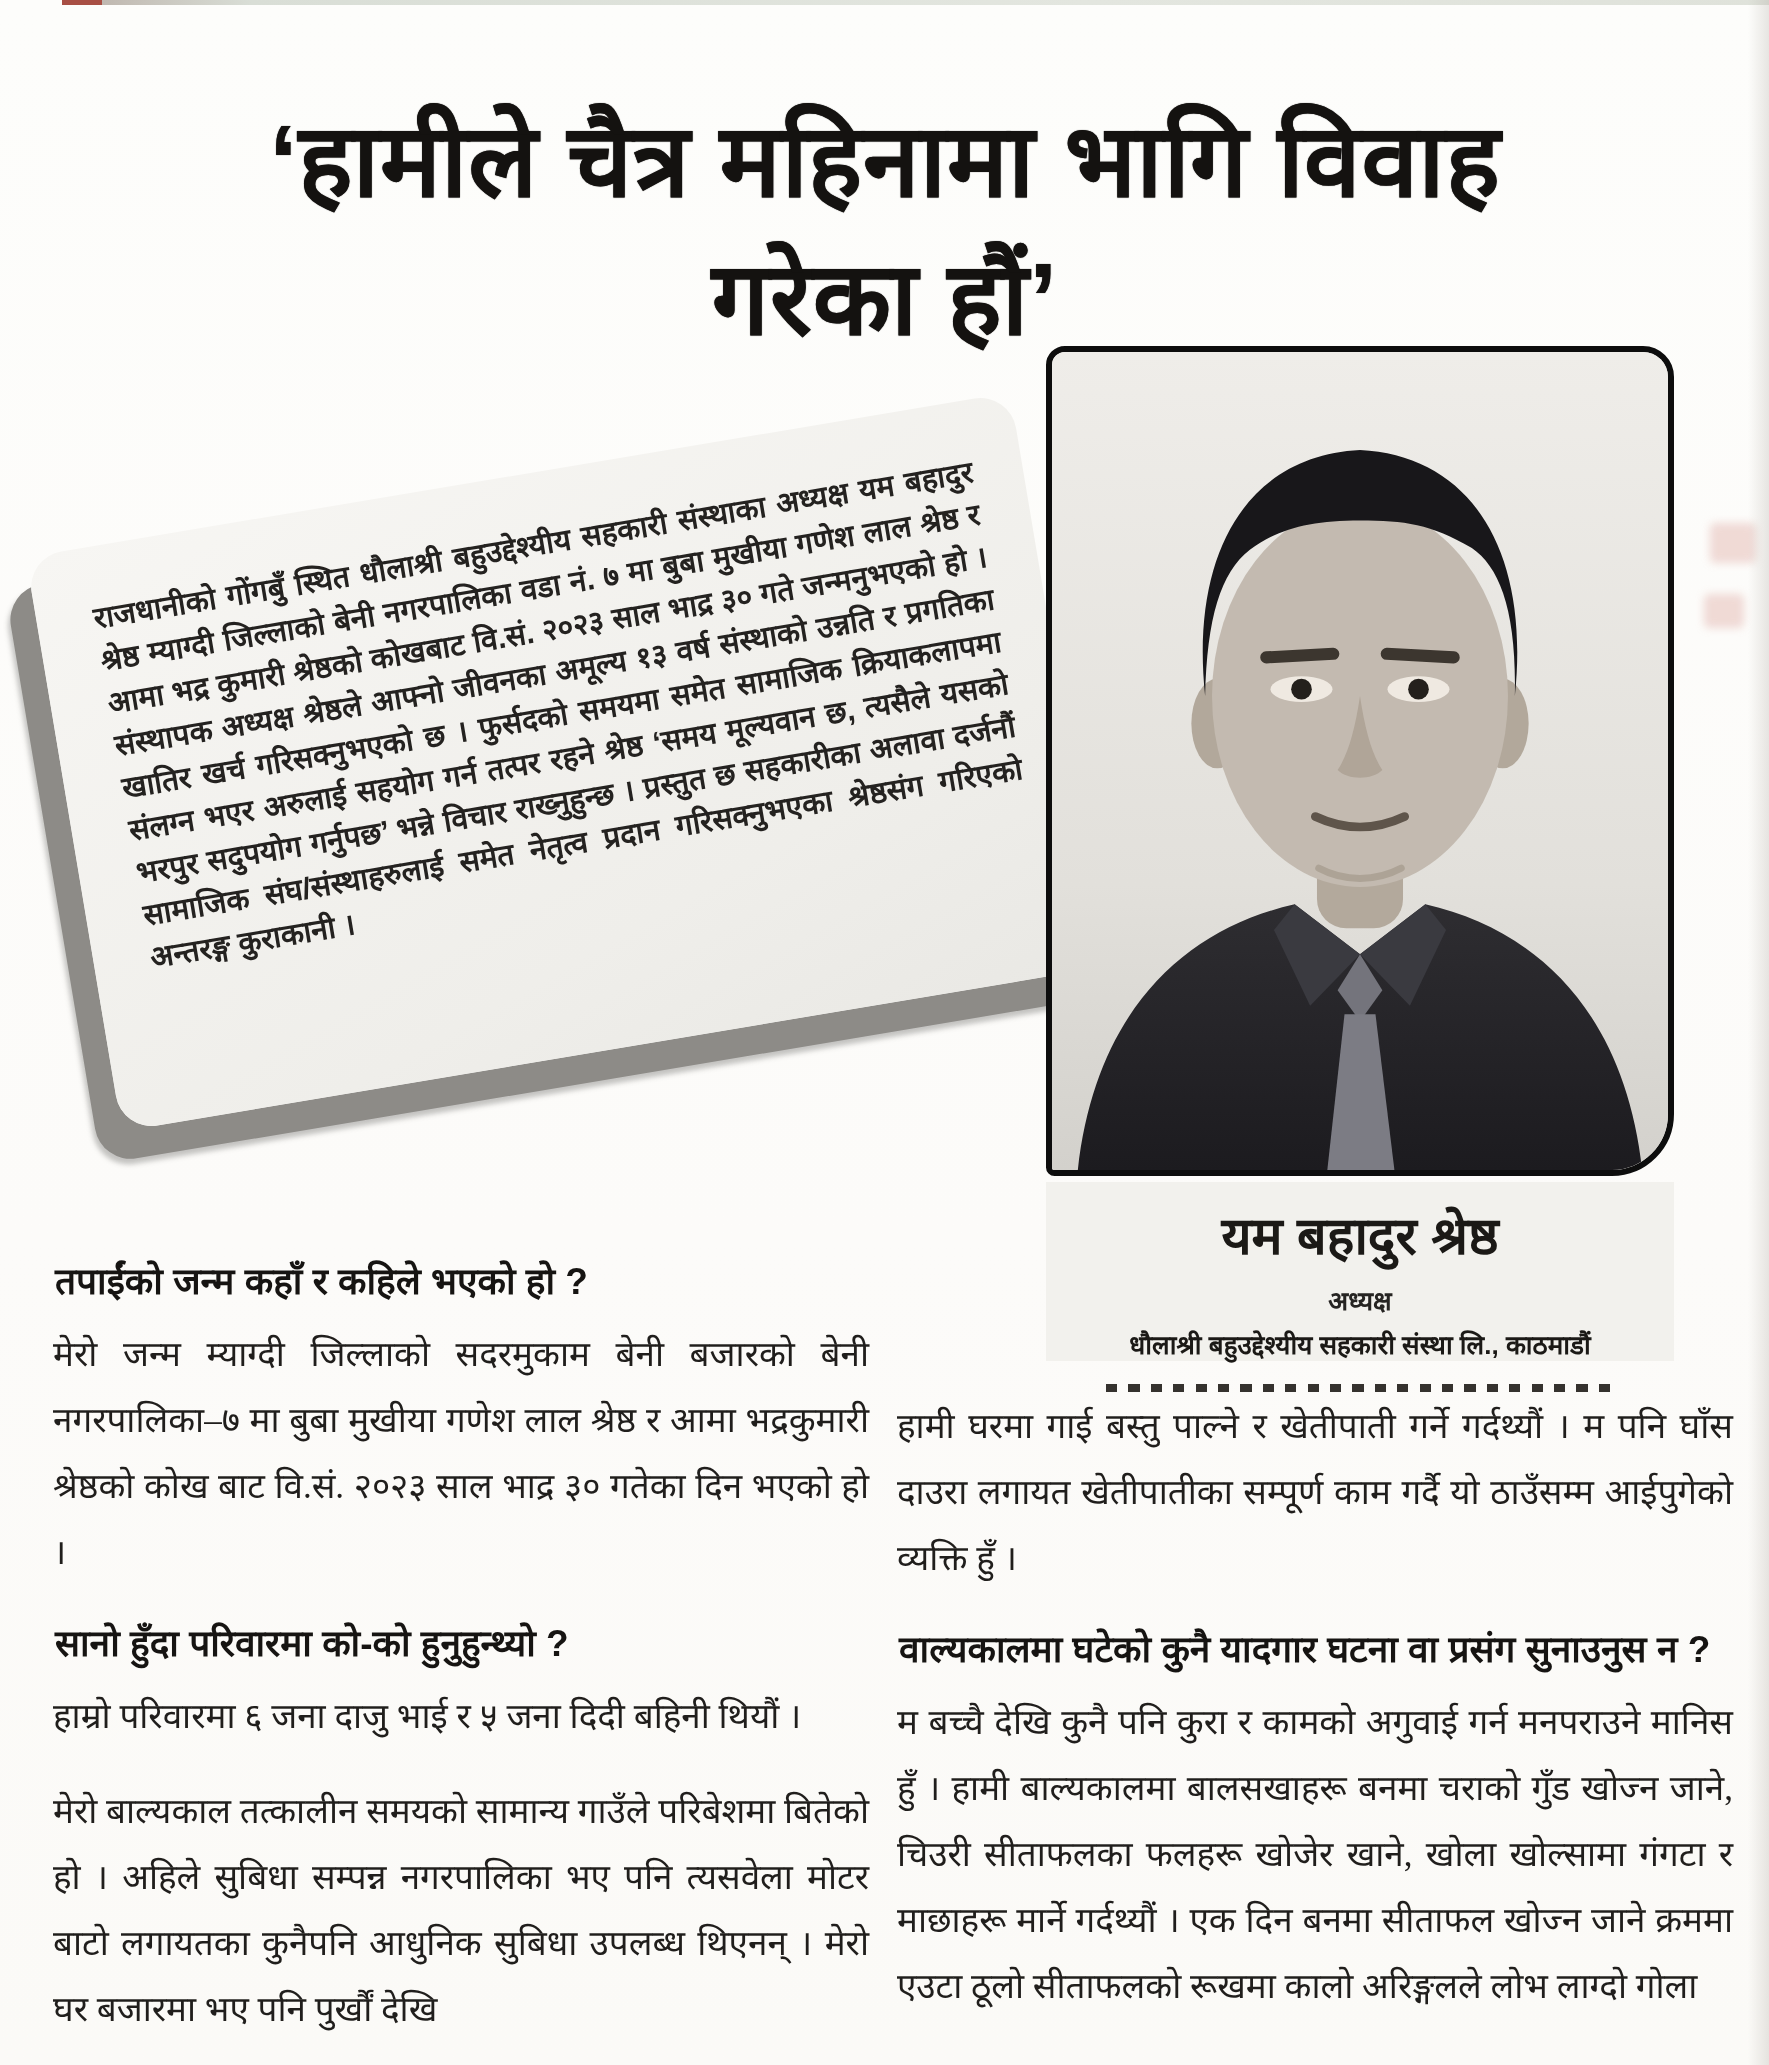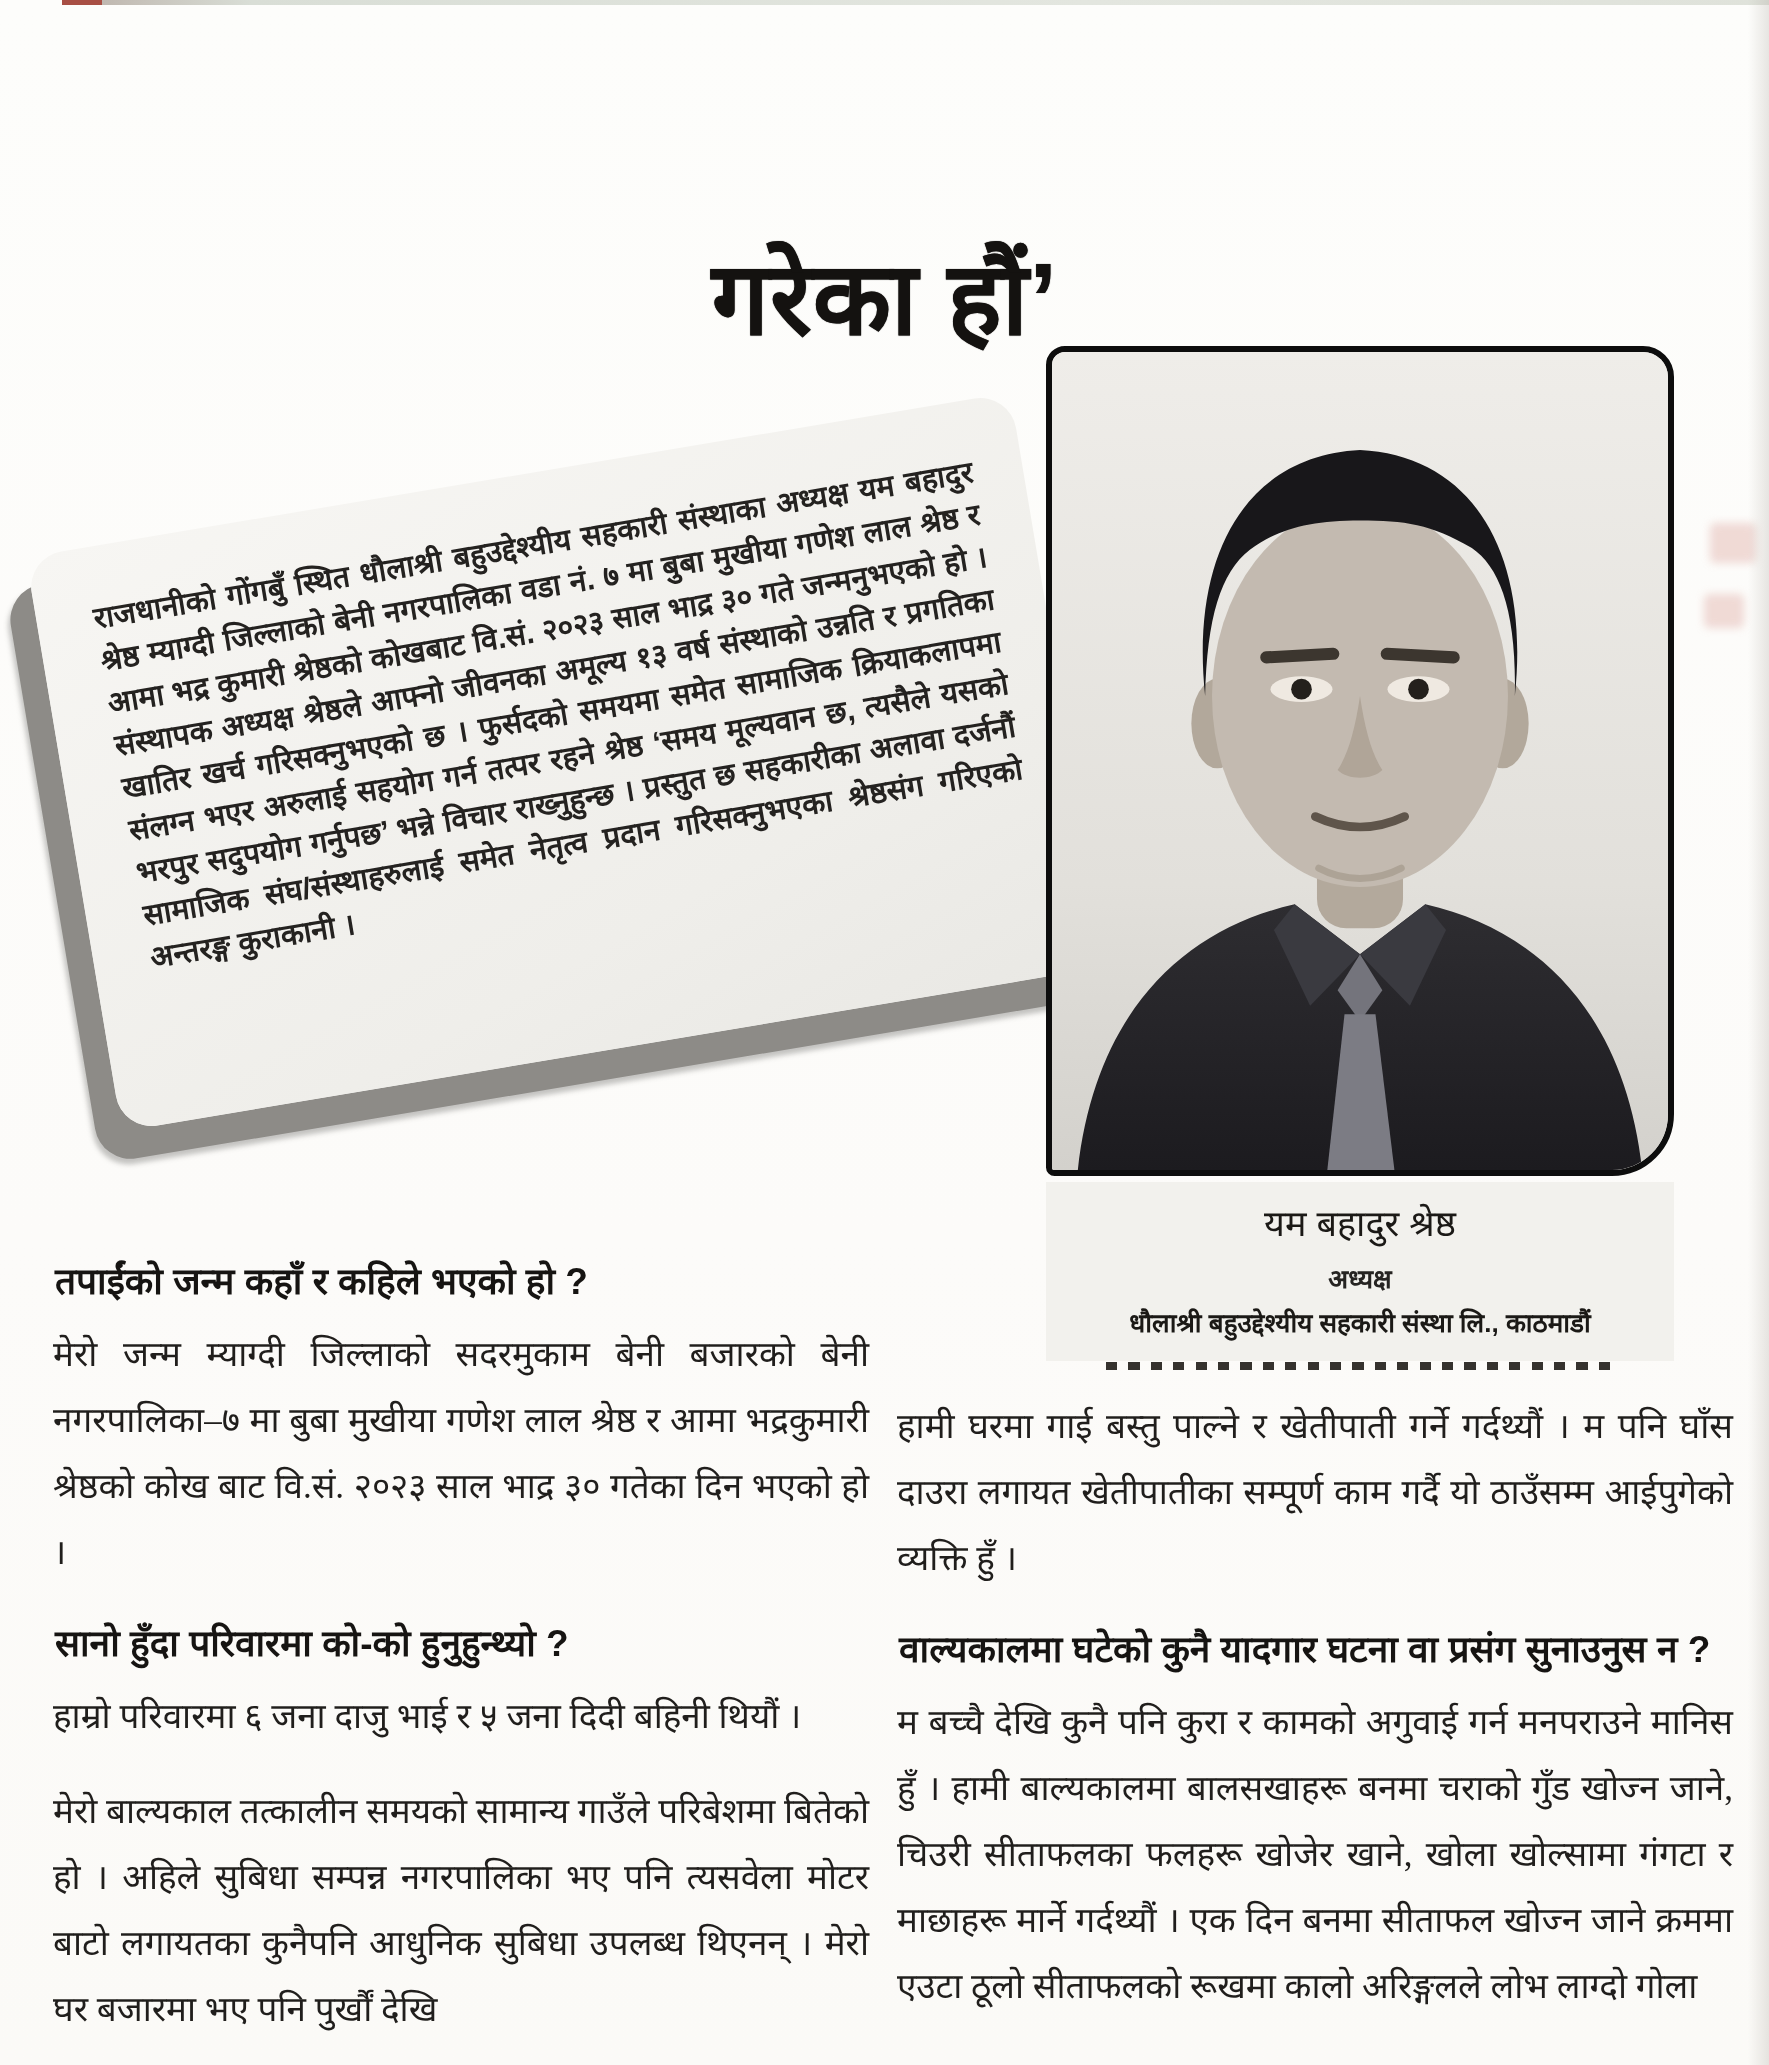--- a/index.html
+++ b/index.html
@@ -65,21 +65,21 @@
     z-index:3;
   }
   .photo-frame svg{display:block;width:100%;height:100%;}
   
   .caption-panel{
     position:absolute;left:1046px;top:1182px;width:628px;height:179px;
     background:#f2f1ed;
     text-align:center;
     z-index:3;
   }
-  .caption-name{font-size:36px;font-weight:400;margin-top:15.5px;color:#1b1916;}
+  .caption-name{font-size:52px;font-weight:700;margin-top:15.5px;color:#1b1916;}
   .caption-role{font-size:26px;font-weight:700;margin-top:13px;color:#262422;}
   .caption-org{font-size:26px;font-weight:800;margin-top:8.6px;color:#1b1916;}
   .caption-dashes{
     margin:22.4px auto 0 auto;width:508px;height:7.7px;
     background:repeating-linear-gradient(90deg,#35322e 0 11.2px,transparent 11.2px 22.4px);
   }
   
   .col{position:absolute;}
   .col-left{left:53px;top:1253px;width:816px;}
   .col-right{left:897px;top:1394px;width:836px;}
@@ -118,21 +118,21 @@
 </style>
 </head>
 <body>
 
 <div class="page">
 
   <div class="top-strip"></div>
   <div class="top-strip-red"></div>
 
   <h1 class="headline">
-    <br>
+    <span>‘हामीले चैत्र महिनामा भागि विवाह</span><br>
     <span>गरेका हौं’</span>
   </h1>
 
   <div class="intro-box">
     <p>राजधानीको गोंगबुँ स्थित धौलाश्री बहुउद्देश्यीय सहकारी संस्थाका अध्यक्ष यम बहादुर श्रेष्ठ म्याग्दी जिल्लाको बेनी नगरपालिका वडा नं. ७ मा बुबा मुखीया गणेश लाल श्रेष्ठ र आमा भद्र कुमारी श्रेष्ठको कोखबाट वि.सं. २०२३ साल भाद्र ३० गते जन्मनुभएको हो । संस्थापक अध्यक्ष श्रेष्ठले आफ्नो जीवनका अमूल्य १३ वर्ष संस्थाको उन्नति र प्रगतिका खातिर खर्च गरिसक्नुभएको छ । फुर्सदको समयमा समेत सामाजिक क्रियाकलापमा संलग्न भएर अरुलाई सहयोग गर्न तत्पर रहने श्रेष्ठ ‘समय मूल्यवान छ, त्यसैले यसको भरपुर सदुपयोग गर्नुपछ’ भन्ने विचार राख्नुहुन्छ । प्रस्तुत छ सहकारीका अलावा दर्जनौं सामाजिक संघ/संस्थाहरुलाई समेत नेतृत्व प्रदान गरिसक्नुभएका श्रेष्ठसंग गरिएको अन्तरङ्ग कुराकानी ।</p>
   </div>
 
   <div class="photo-frame">
     <svg viewBox="0 0 716 951" preserveAspectRatio="xMidYMid slice">
       <defs>

